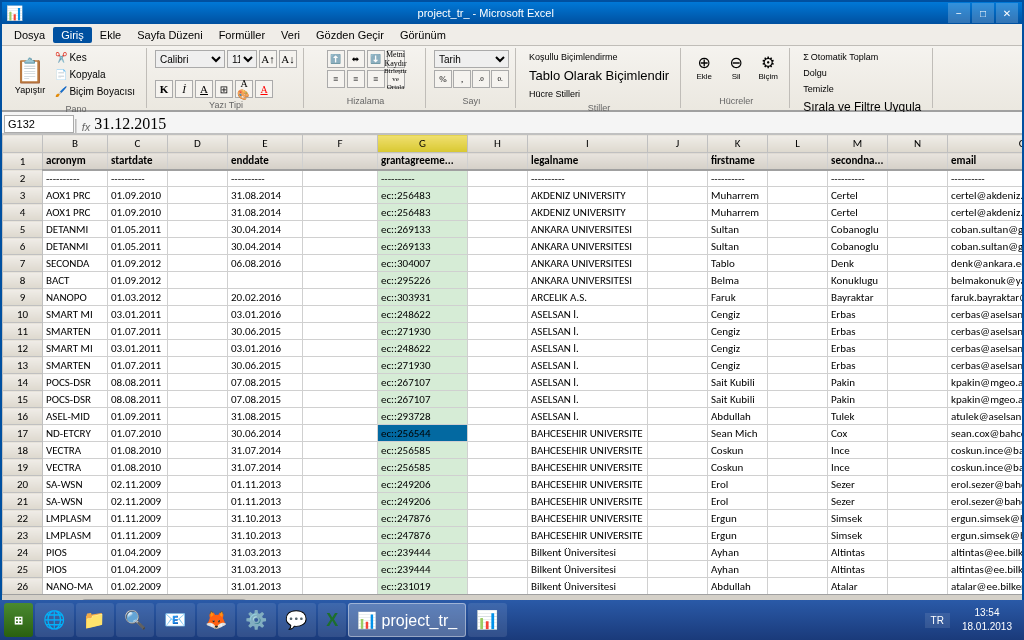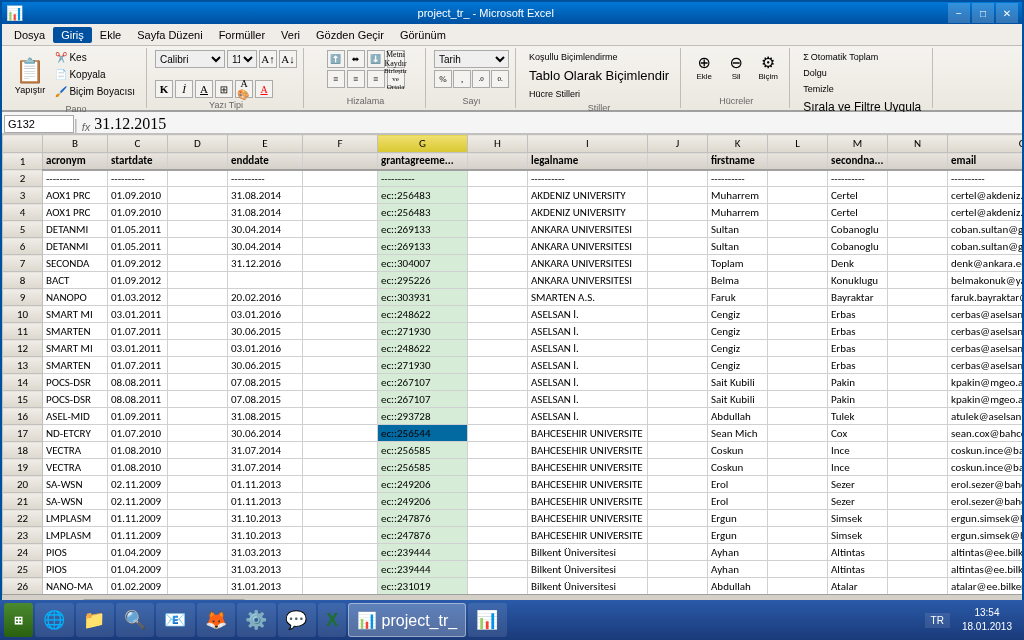--- a/index.html
+++ b/index.html
@@ -372,27 +372,27 @@
               <td></td>
               <td>Cobanoglu</td>
               <td></td>
               <td>coban.sultan@gmail.com</td>
             </tr>
             <tr>
               <td class="row-num">7</td>
               <td>SECONDA</td>
               <td>01.09.2012</td>
               <td></td>
-              <td>31.12.2016</td>
+              <td>06.08.2016</td>
               <td></td>
               <td style="background-color: rgb(214, 236, 214);">ec::304007</td>
               <td></td>
               <td>ANKARA UNIVERSITESI</td>
               <td></td>
-              <td>Toplam</td>
+              <td>Tablo</td>
               <td></td>
               <td>Denk</td>
               <td></td>
               <td>denk@ankara.edu.tr</td>
             </tr>
             <tr>
               <td class="row-num">8</td>
               <td>BACT</td>
               <td>01.09.2012</td>
               <td></td>
@@ -410,21 +410,21 @@
             </tr>
             <tr>
               <td class="row-num">9</td>
               <td>NANOPO</td>
               <td>01.03.2012</td>
               <td></td>
               <td>20.02.2016</td>
               <td></td>
               <td style="background-color: rgb(214, 236, 214);">ec::303931</td>
               <td></td>
-              <td>SMARTEN A.S.</td>
+              <td>ARCELIK A.S.</td>
               <td></td>
               <td>Faruk</td>
               <td></td>
               <td>Bayraktar</td>
               <td></td>
               <td>faruk.bayraktar@arcelik.com</td>
             </tr>
             <tr>
               <td class="row-num">10</td>
               <td>SMART MI</td>

